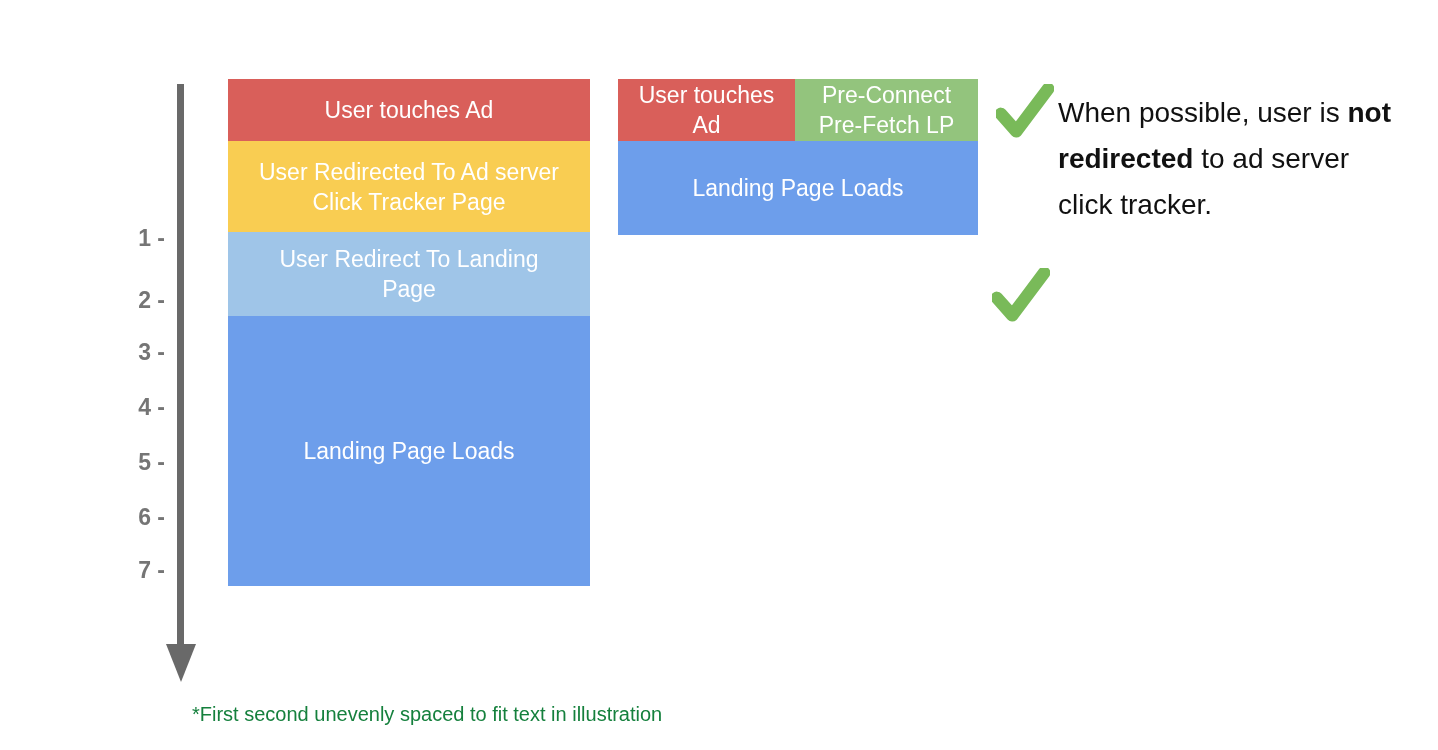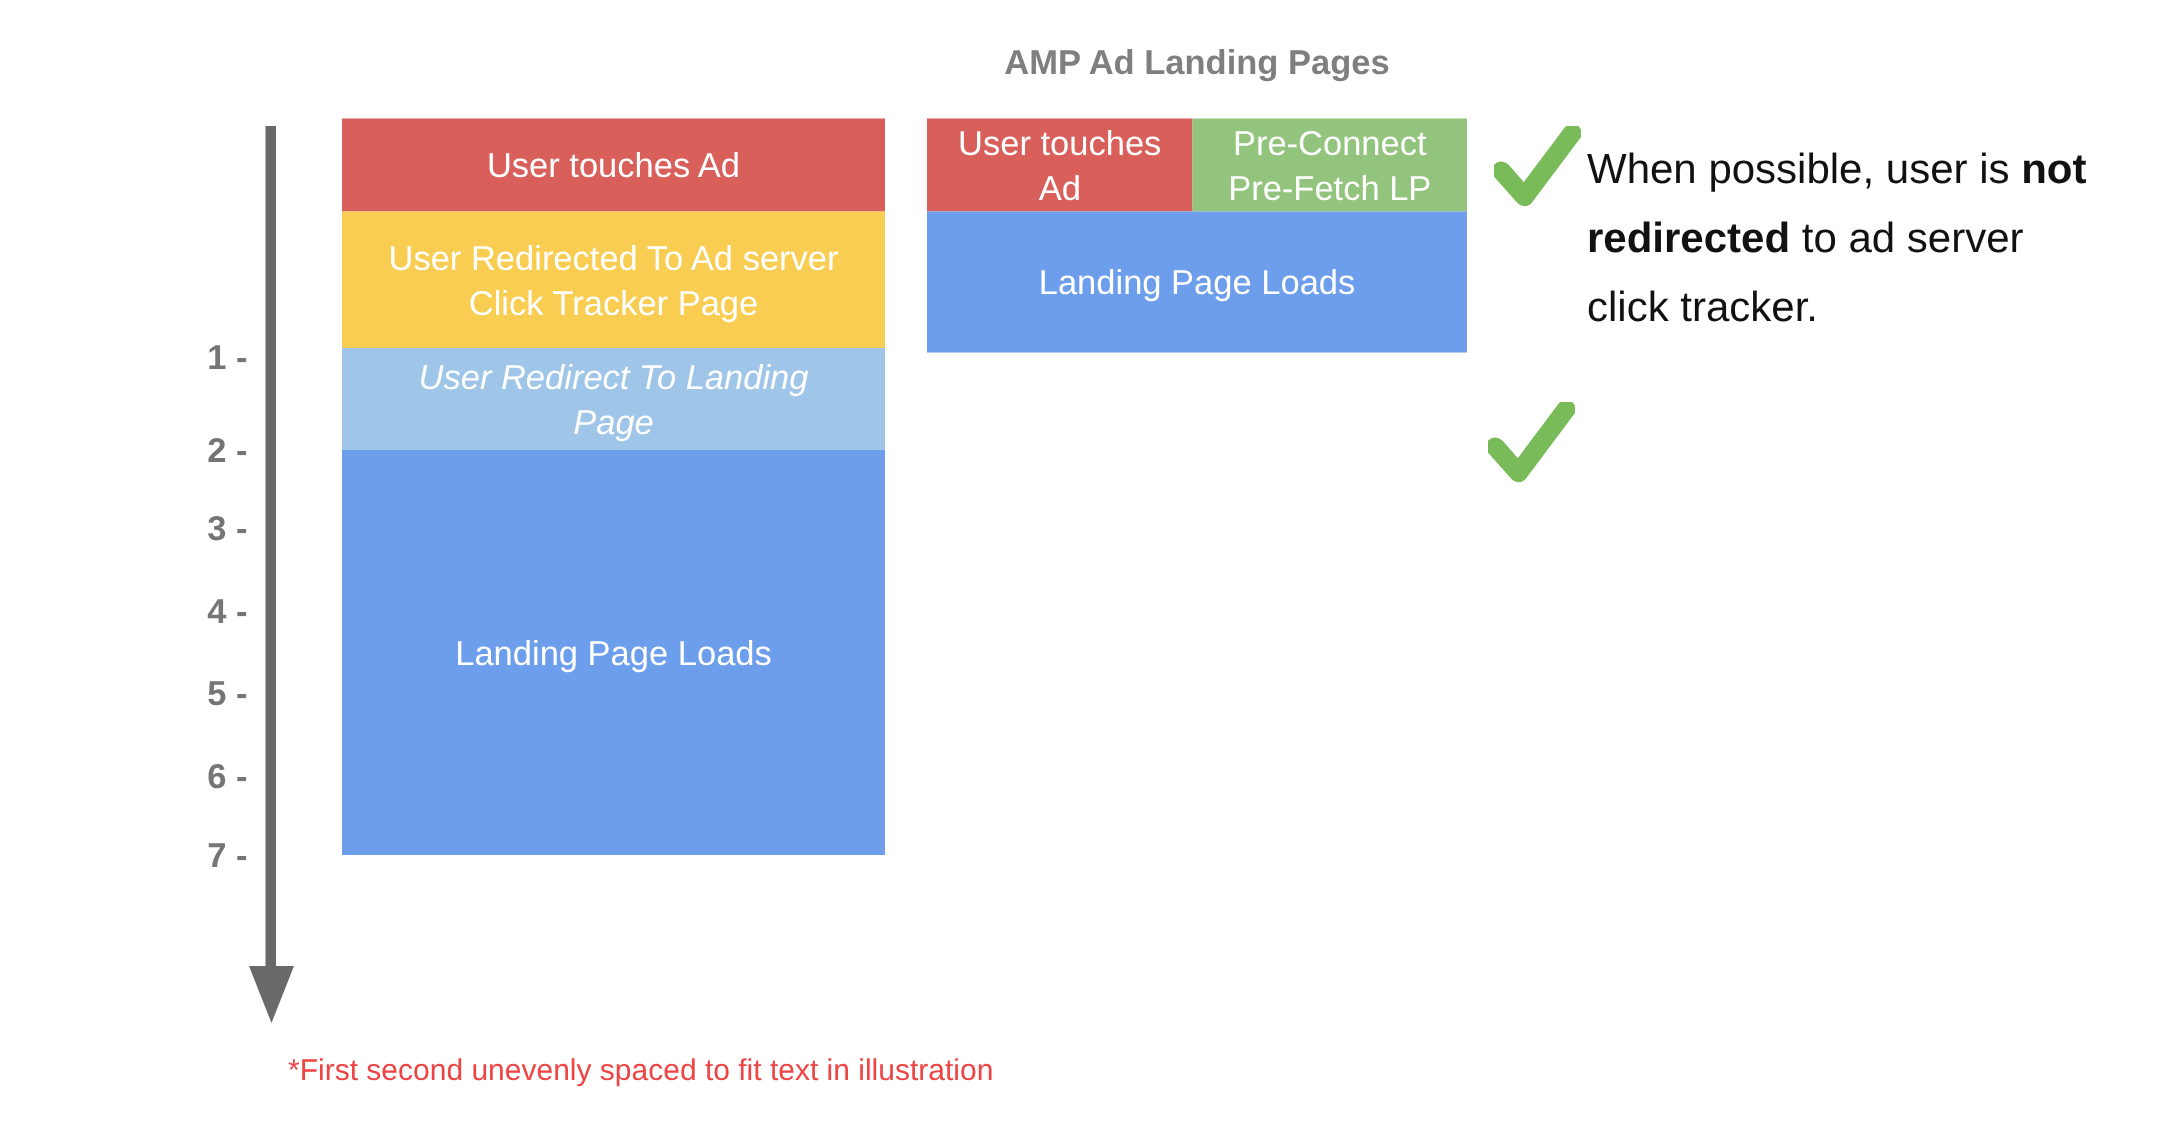--- a/index.html
+++ b/index.html
@@ -19,46 +19,45 @@
   .tick-1{top:223px;} .tick-2{top:285px;} .tick-3{top:337px;}
   .tick-4{top:392px;} .tick-5{top:447px;} .tick-6{top:502px;} .tick-7{top:555px;}
 
   
   .col{position:absolute;top:79px;display:flex;flex-direction:column;}
   .col-reg{left:228px;width:362px;}
   .col-amp{left:618px;width:360px;}
   .block{display:flex;align-items:center;justify-content:center;text-align:center;color:#ffffff;font-size:23px;line-height:30px;padding:0 26px;box-sizing:border-box;}
   .b-r1{height:62px;}
   .b-r2{height:91px;}
-  .b-r3{height:68px;font-style:italic;}
+  .b-r3{height:84px;}
   .b-r4{height:270px;}
   .amp-row{display:flex;flex-direction:row;height:62px;}
   .b-a1{width:177px;height:62px;padding:0 8px;}
   .b-a2{width:183px;height:62px;padding:0 8px;}
   .b-a3{height:94px;}
 
   
   .note{position:absolute;width:342px;font-size:28px;line-height:46px;color:#111111;}
   .note b{font-weight:bold;}
   .note-1{left:1058px;top:90px;}
   .note-2{left:1058px;top:250px;}
   .check{position:absolute;width:58px;height:54px;}
   .check-1{left:996px;top:84px;}
   .check-2{left:992px;top:268px;}
   .check svg{width:100%;height:100%;display:block;}
 
   
-  .footnote{position:absolute;left:192px;top:703px;font-size:20px;color:#ef4444;}
+  .footnote{position:absolute;left:192px;top:703px;font-size:20px;color:#15803d;}
 </style>
 </head>
 <body>
 
 <div class="canvas">
 
-  <div class="col-title t-amp">AMP Ad Landing Pages</div>
 
   <div class="axis-line"></div>
   <div class="axis-head"></div>
   <div class="tick tick-1">1 -</div>
   <div class="tick tick-2">2 -</div>
   <div class="tick tick-3">3 -</div>
   <div class="tick tick-4">4 -</div>
   <div class="tick tick-5">5 -</div>
   <div class="tick tick-6">6 -</div>
   <div class="tick tick-7">7 -</div>

